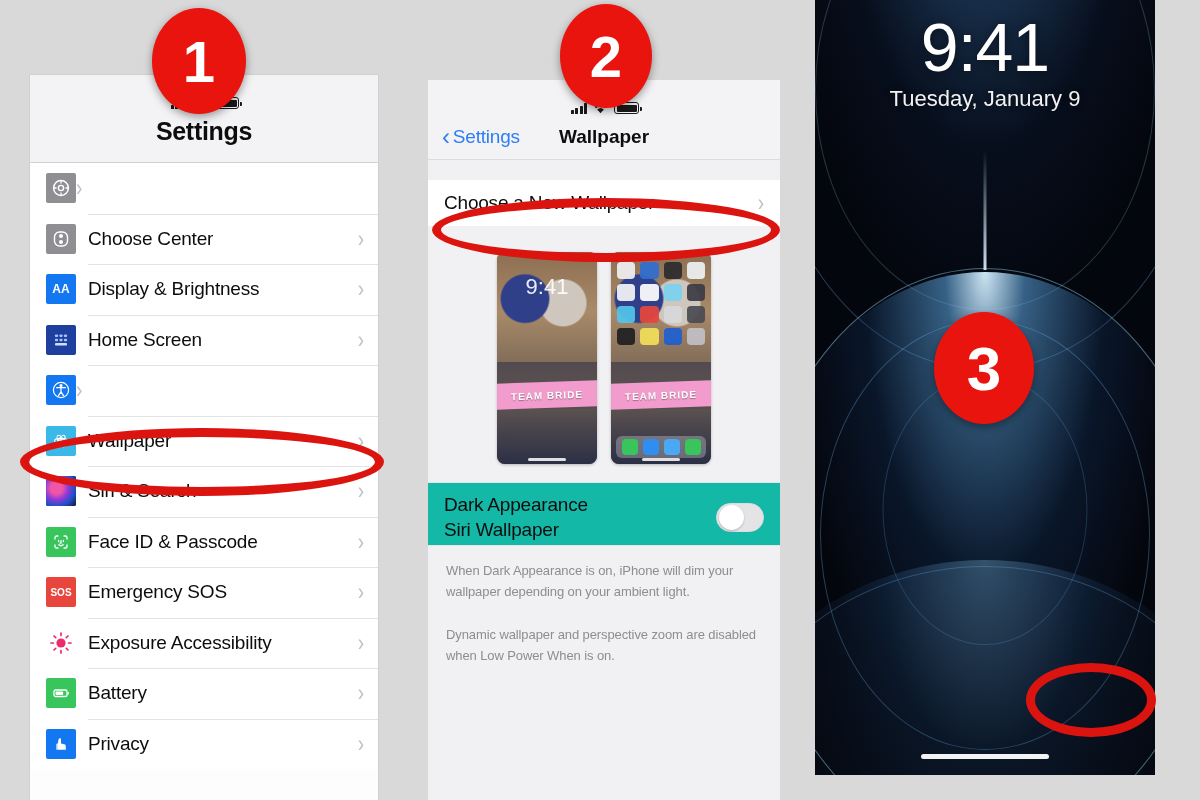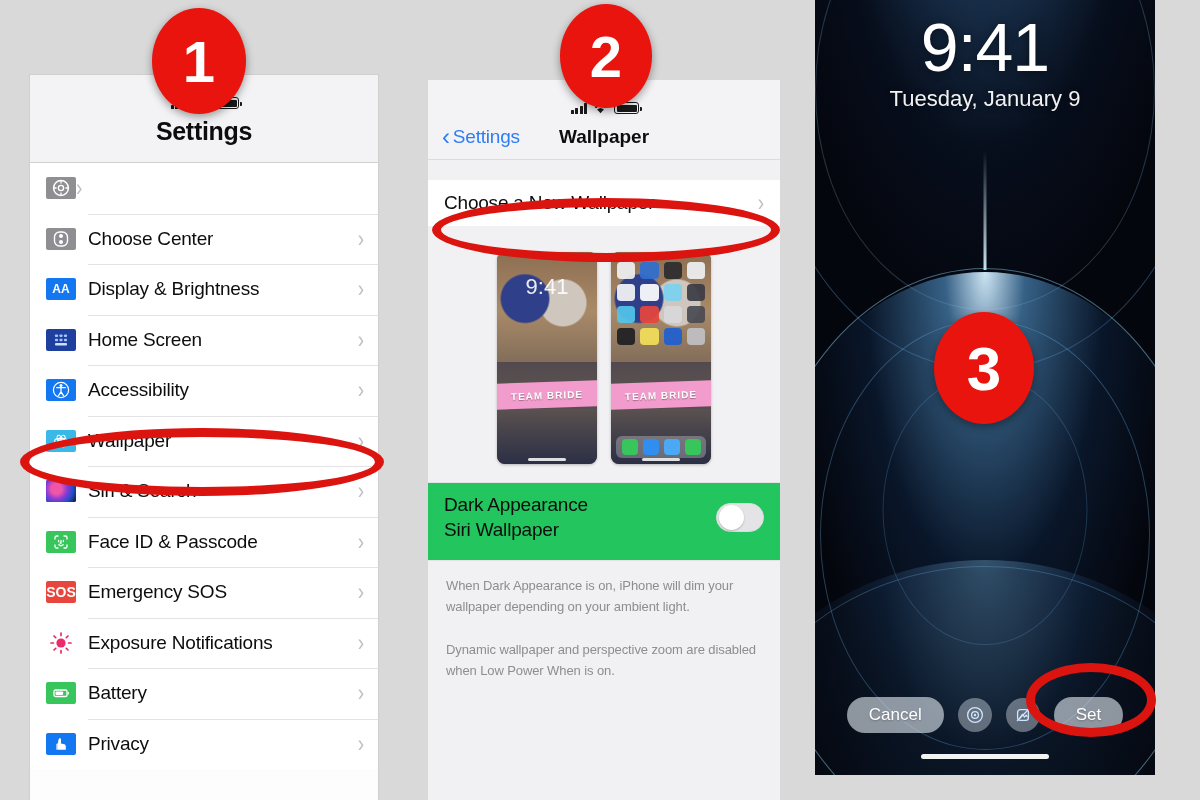--- a/index.html
+++ b/index.html
@@ -60,21 +60,21 @@
   .setting-row {
     display: flex; align-items: center;
     height: 50.5px;
     padding: 0 14px 0 16px;
     position: relative;
   }
   .setting-row + .setting-row::before {
     content:""; position:absolute; left:58px; right:0; top:0; height:1px; background:#e3e3e5;
   }
   .app-icon {
-    width: 30px; height: 22px; border-radius: 2px;
+    width: 30px; height: 30px; border-radius: 2px;
     flex: 0 0 30px;
     display: flex; align-items: center; justify-content: center;
     color: #fff; font-size: 13px; font-weight: bold;
     overflow: hidden; position: relative;
   }
   .setting-label {
     margin-left: 12px;
     font-size: 19px; color: #0d0d0d; letter-spacing: -0.2px;
     flex: 1;
   }
@@ -153,22 +153,22 @@
     background: rgba(255,255,255,.28); border-radius:6px;
     display:flex; align-items:center; justify-content:space-around; padding:0 3px;
   }
   .thumb-dock span { width:16px; height:16px; border-radius:4px; display:block; }
   .thumb-bar {
     position:absolute; bottom:3px; left:50%; transform:translateX(-50%);
     width:38px; height:3px; border-radius:2px; background:rgba(255,255,255,.85);
   }
 
   .toggle-row {
-    background:#22c55e; display:flex; align-items:center; justify-content:space-between;
-    padding: 9px 16px 18px; border-top:1px solid #e3e3e5; border-bottom:1px solid #e3e3e5;
+    background:#14b8a6; display:flex; align-items:center; justify-content:space-between;
+    padding: 9px 16px 3px; border-top:1px solid #e3e3e5; border-bottom:1px solid #e3e3e5;
   }
   .toggle-label { font-size:19px; line-height:25px; color:#0d0d0d; letter-spacing:-0.2px; }
   .switch {
     width: 48px; height: 29px; border-radius: 15px;
     background: #e4e4e6; position: relative; flex:0 0 48px;
     border: 1px solid #dcdce0;
   }
   .switch b {
     position:absolute; top:1.5px; left:1.5px; width:25px; height:25px; border-radius:50%;
     background:#fff; box-shadow:0 1px 2px rgba(0,0,0,.22); display:block;
@@ -330,21 +330,20 @@
     </div>
 
     <div class="setting-row">
       <span class="app-icon" style="background:#1277f0">
         <svg width="20" height="20" viewBox="0 0 20 20">
             <circle cx="10" cy="10" r="7.6" fill="none" stroke="#fff" stroke-width="1.2"></circle>
             <circle cx="10" cy="5.4" r="1.5" fill="#fff"></circle>
             <path d="M5.6 7.6h8.8M10 7.6v4.2M10 11.8 7.5 15.6M10 11.8l2.5 3.8" stroke="#fff" stroke-width="1.3" fill="none" stroke-linecap="round"></path>
           </svg>
       </span>
-      <span class="setting-label">Accessibility</span>
       <span class="chev">›</span>
     </div>
 
     <div class="setting-row">
       <span class="app-icon" style="background:#3ab8e8">
         <svg width="20" height="20" viewBox="0 0 20 20">
             <g stroke="#fff" stroke-width="1.1" fill="none">
               <ellipse cx="10" cy="10" rx="6.4" ry="2.6"></ellipse>
               <ellipse cx="10" cy="10" rx="6.4" ry="2.6" transform="rotate(60 10 10)"></ellipse>
               <ellipse cx="10" cy="10" rx="6.4" ry="2.6" transform="rotate(120 10 10)"></ellipse>
@@ -369,37 +368,37 @@
         <svg width="20" height="20" viewBox="0 0 20 20" fill="none" stroke="#fff" stroke-width="1.3" stroke-linecap="round">
             <path d="M4 7V5.6A1.6 1.6 0 0 1 5.6 4H7M13 4h1.4A1.6 1.6 0 0 1 16 5.6V7M16 13v1.4a1.6 1.6 0 0 1-1.6 1.6H13M7 16H5.6A1.6 1.6 0 0 1 4 14.4V13"></path>
             <path d="M7.6 8.4v1.3M12.4 8.4v1.3M10 8.6v2.6h-.9M7.8 12.8a3.4 3.4 0 0 0 4.4 0"></path>
           </svg>
       </span>
       <span class="setting-label">Face ID &amp; Passcode</span>
       <span class="chev">›</span>
     </div>
 
     <div class="setting-row">
-      <span class="app-icon" style="background:#e8453c;font-size:14px;">
+      <span class="app-icon" style="background:#e8453c;font-size:10px;">
         <span>SOS</span>
       </span>
       <span class="setting-label">Emergency SOS</span>
       <span class="chev">›</span>
     </div>
 
     <div class="setting-row">
       <span class="app-icon" style="background:#ffffff">
         <svg width="26" height="26" viewBox="0 0 26 26">
             <circle cx="13" cy="13" r="4.6" fill="#ec2c6a"></circle>
             <g stroke="#ec2c6a" stroke-width="1.7" stroke-linecap="round">
               <path d="M13 3v2.4M13 20.6V23M3 13h2.4M20.6 13H23M6 6l1.7 1.7M18.3 18.3 20 20M20 6l-1.7 1.7M7.7 18.3 6 20"></path>
             </g>
           </svg>
       </span>
-      <span class="setting-label">Exposure Notifications</span>
+      <span class="setting-label">Exposure Accessibility</span>
       <span class="chev">›</span>
     </div>
 
     <div class="setting-row">
       <span class="app-icon" style="background:#37c55c">
         <svg width="22" height="22" viewBox="0 0 22 22">
             <rect x="4" y="8" width="13" height="6.5" rx="1.6" fill="none" stroke="#fff" stroke-width="1.3"></rect>
             <rect x="5.6" y="9.5" width="7.5" height="3.5" rx="0.7" fill="#fff"></rect>
             <rect x="17.6" y="10" width="1.3" height="2.6" rx="0.6" fill="#fff"></rect>
           </svg>
@@ -527,38 +526,20 @@
     <div class="arc" style="width:455px;height:580px;top:268px;border-color:rgba(150,225,255,0.45);"></div>
     <div class="arc" style="width:330px;height:430px;top:320px;border-color:rgba(120,195,255,0.30);"></div>
     <div class="arc" style="width:205px;height:270px;top:375px;border-color:rgba(110,180,245,0.22);"></div>
     <div class="dome" style="width:560px;height:520px;top:560px;background:radial-gradient(ellipse at 50% 0%, rgba(140,205,245,0.30) 0%, rgba(40,95,155,0.18) 26%, rgba(4,8,18,0) 56%);"></div>
     <div class="arc" style="width:520px;height:460px;top:566px;border-color:rgba(130,195,245,0.26);"></div>
   </div>
 
   <div class="lock-time">9:41</div>
   <div class="lock-date">Tuesday, January 9</div>
 
-  <div class="lock-actions">
-    <div class="pill">Cancel</div>
-    <div class="round-btn">
-      <svg width="20" height="20" viewBox="0 0 20 20">
-          <circle cx="10" cy="10" r="7.4" fill="none" stroke="#cfe6ff" stroke-width="1.3"></circle>
-          <circle cx="10" cy="10" r="3.4" fill="none" stroke="#cfe6ff" stroke-width="1.3"></circle>
-          <circle cx="10" cy="10" r="1.2" fill="#cfe6ff"></circle>
-        </svg>
-    </div>
-    <div class="round-btn">
-      <svg width="20" height="20" viewBox="0 0 20 20">
-          <rect x="4.6" y="4.6" width="10.8" height="10.8" rx="2.6" fill="none" stroke="#cfe6ff" stroke-width="1.3"></rect>
-          <path d="M6.4 13.6 9.3 9.4l2.2 2.6 1.6-1.9 1.5 2" fill="none" stroke="#cfe6ff" stroke-width="1.2"></path>
-          <path d="M4 16 16 4" stroke="#cfe6ff" stroke-width="1.3"></path>
-        </svg>
-    </div>
-    <div class="pill">Set</div>
-  </div>
 
   <div class="home-indicator"></div>
 </div>
 
 <div class="ellipse" style="left:20px; top:428px; width:364px; height:68px;"></div>
 
 <div class="ellipse" style="left:432px; top:198px; width:348px; height:64px;"></div>
 
 <div class="ellipse" style="left:1026px; top:663px; width:130px; height:74px;"></div>
 

